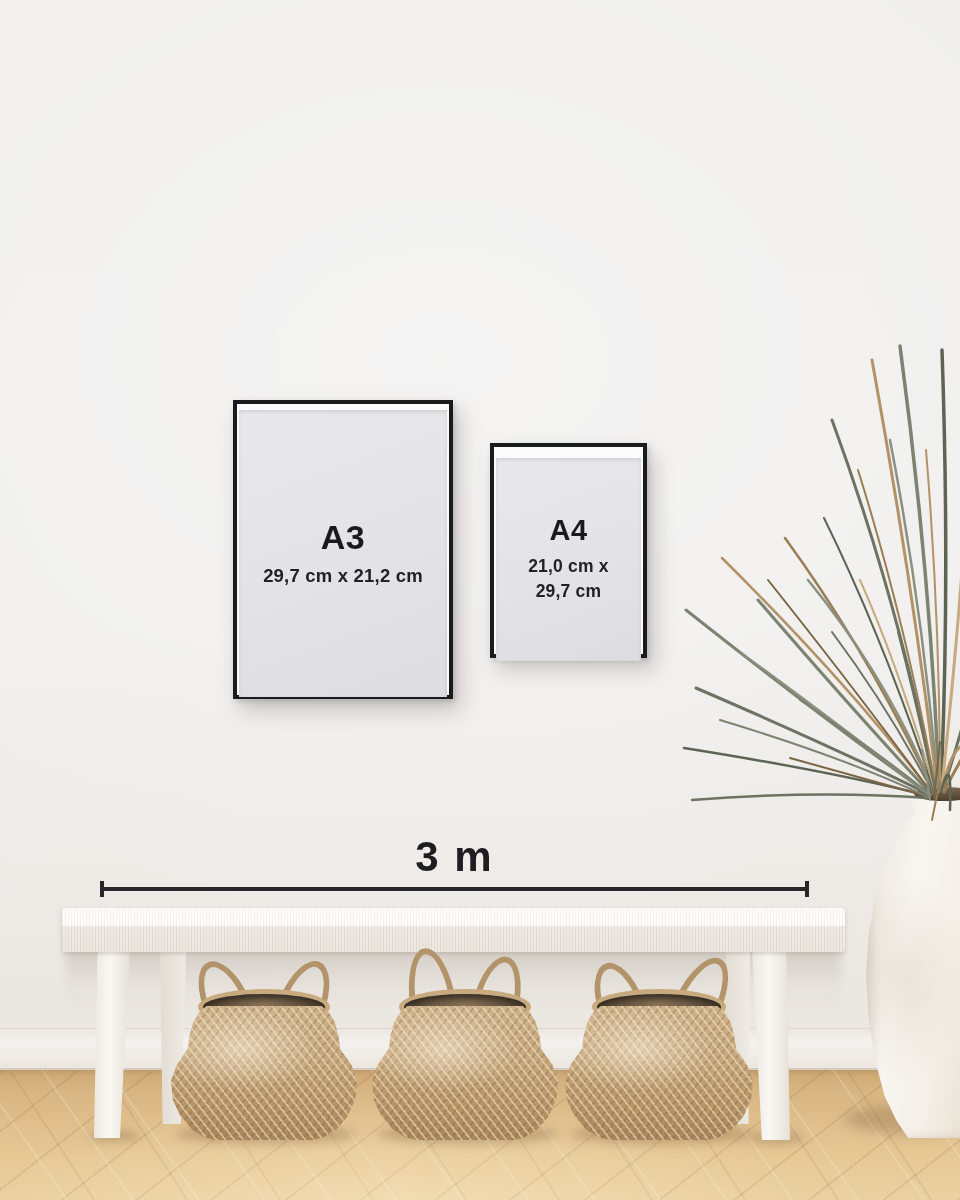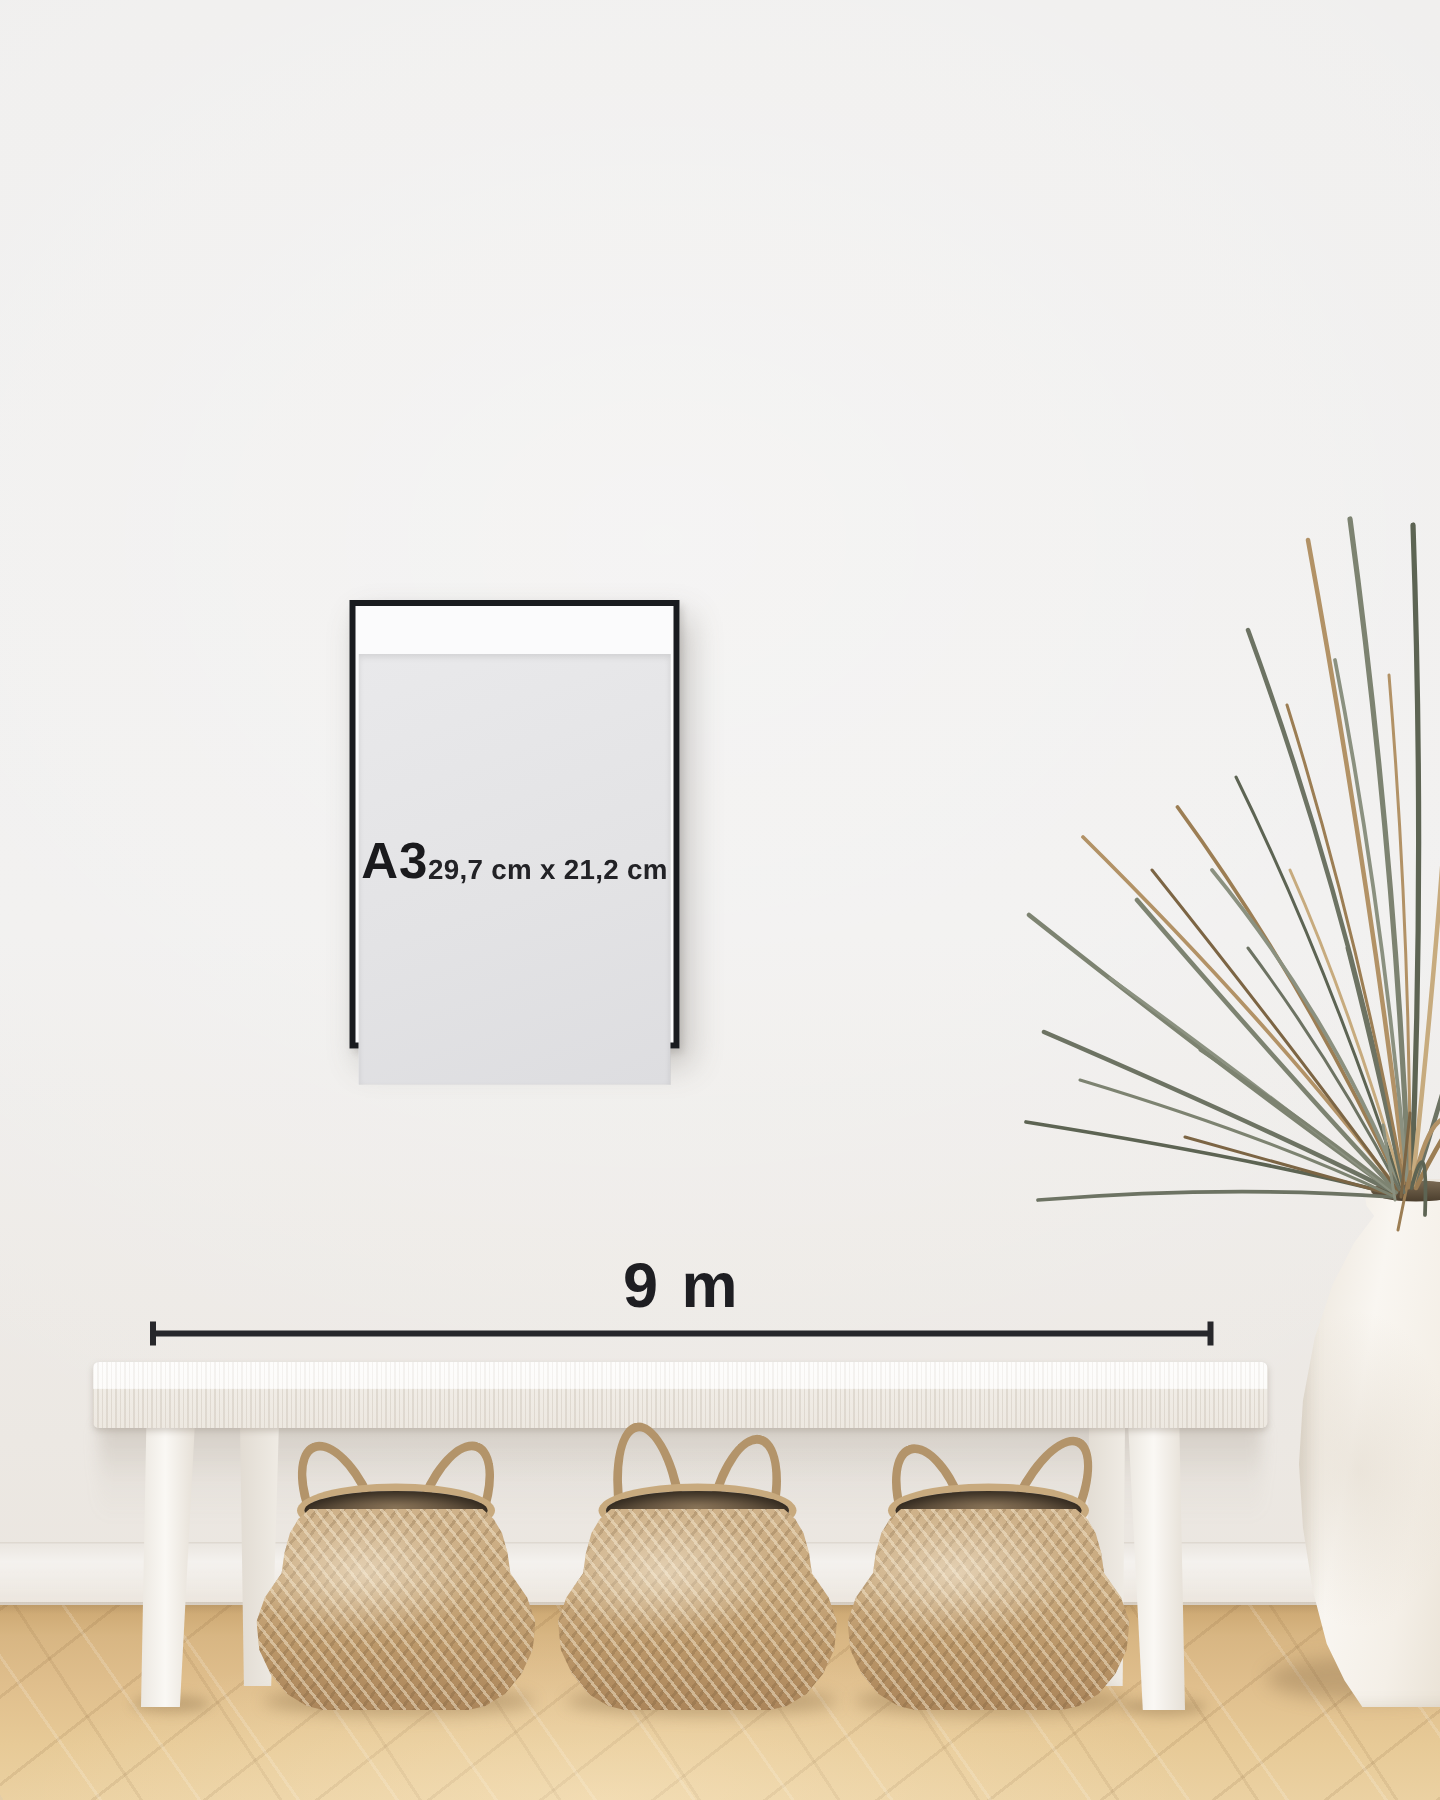--- a/index.html
+++ b/index.html
@@ -32,22 +32,22 @@
   }
   
   .frame{
     position:absolute;border:4px solid #191b1f;background:#fbfbfc;padding:2px;
     box-shadow: 7px 11px 20px rgba(95,90,82,0.30), 2px 3px 5px rgba(95,90,82,0.22);
   }
   .paper{
     width:100%;height:100%;
     background:linear-gradient(160deg,#e9e9eb 0%,#e3e3e5 55%,#dddde0 100%);
     box-shadow:inset 0 2px 4px rgba(0,0,0,0.10);
-    display:flex;flex-direction:row;align-items:center;justify-content:center;
-    color:#1a1a1d;text-align:center;margin-top:26px;
+    display:flex;flex-direction:column;align-items:center;justify-content:center;
+    color:#1a1a1d;text-align:center;
   }
   .frame-a3{left:233px;top:400px;width:220px;height:299px;}
   .frame-a4{left:490px;top:443px;width:157px;height:215px;}
   .frame-a3 .paper{transform:translateY(4px);}
   .frame-a4 .paper{transform:translateY(9px);}
   .size-label{font-weight:800;letter-spacing:0.5px;line-height:1;}
   .frame-a3 .size-label{font-size:34px;margin-bottom:11px;}
   .frame-a4 .size-label{font-size:29px;margin-bottom:9px;}
   .size-dims{font-weight:700;color:#222226;}
   .frame-a3 .size-dims{font-size:18.5px;letter-spacing:0.2px;}
@@ -128,22 +128,31 @@
   <div class="baseboard"></div>
   <div class="floor"></div>
   <div class="floor-seam"></div>
 
   <div class="frame frame-a3">
     <div class="paper">
       <div class="size-label">A3</div>
       <div class="size-dims">29,7 cm x 21,2 cm</div>
     </div>
   </div>
-
-  <div class="scale-label">9 m</div>
+  <div class="frame frame-a4">
+    <div class="paper">
+      <div class="size-label">A4</div>
+      <div class="size-dims">
+        <div>21,0 cm x</div>
+        <div>29,7 cm</div>
+      </div>
+    </div>
+  </div>
+
+  <div class="scale-label">3 m</div>
   <div class="scale-line"></div>
   <div class="scale-tick tick-left"></div>
   <div class="scale-tick tick-right"></div>
 
   <div class="vase-shadow"></div>
   <div class="vase"></div>
   <div class="vase-opening"></div>
   <svg class="plant" viewBox="0 0 360 560" aria-hidden="true">
     <g fill="none" stroke-linecap="round">
       <path d="M330 515 Q240 470 96 408" stroke="#6d7363" stroke-width="3"></path>

